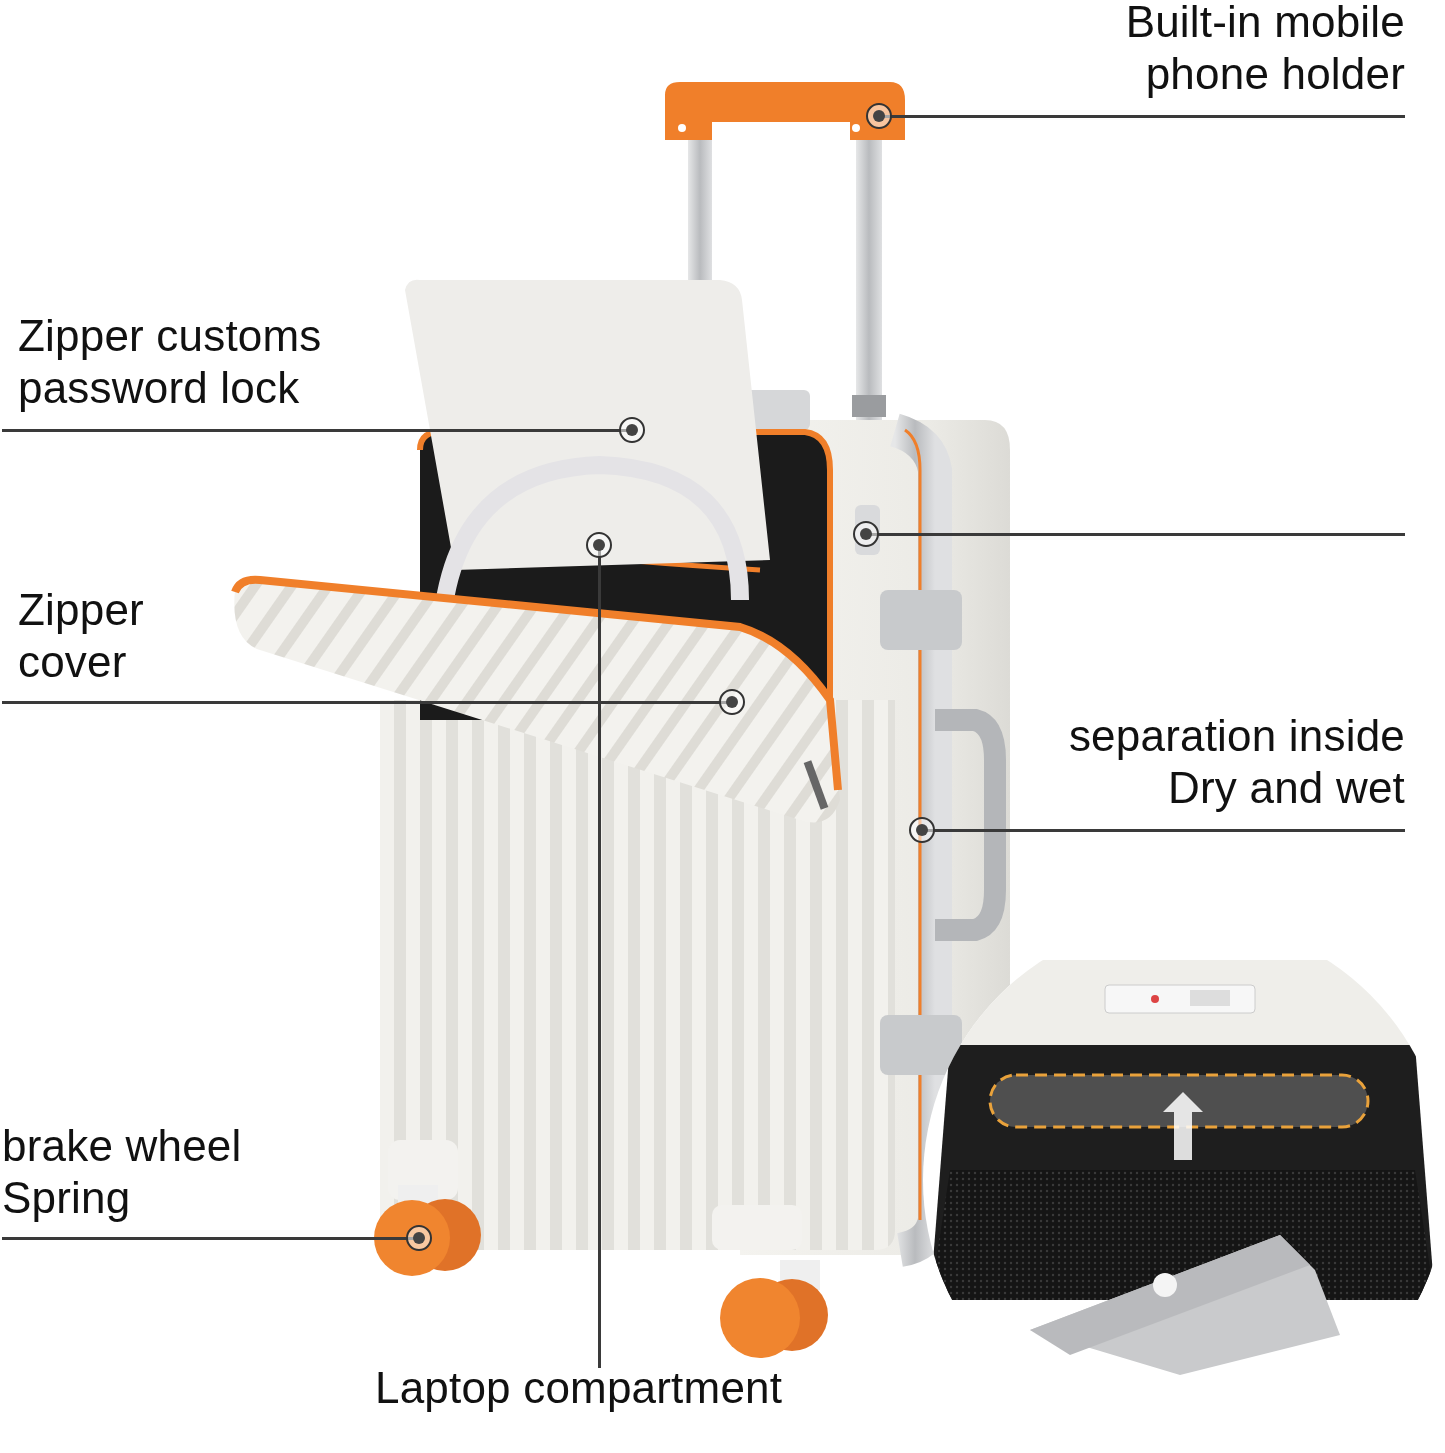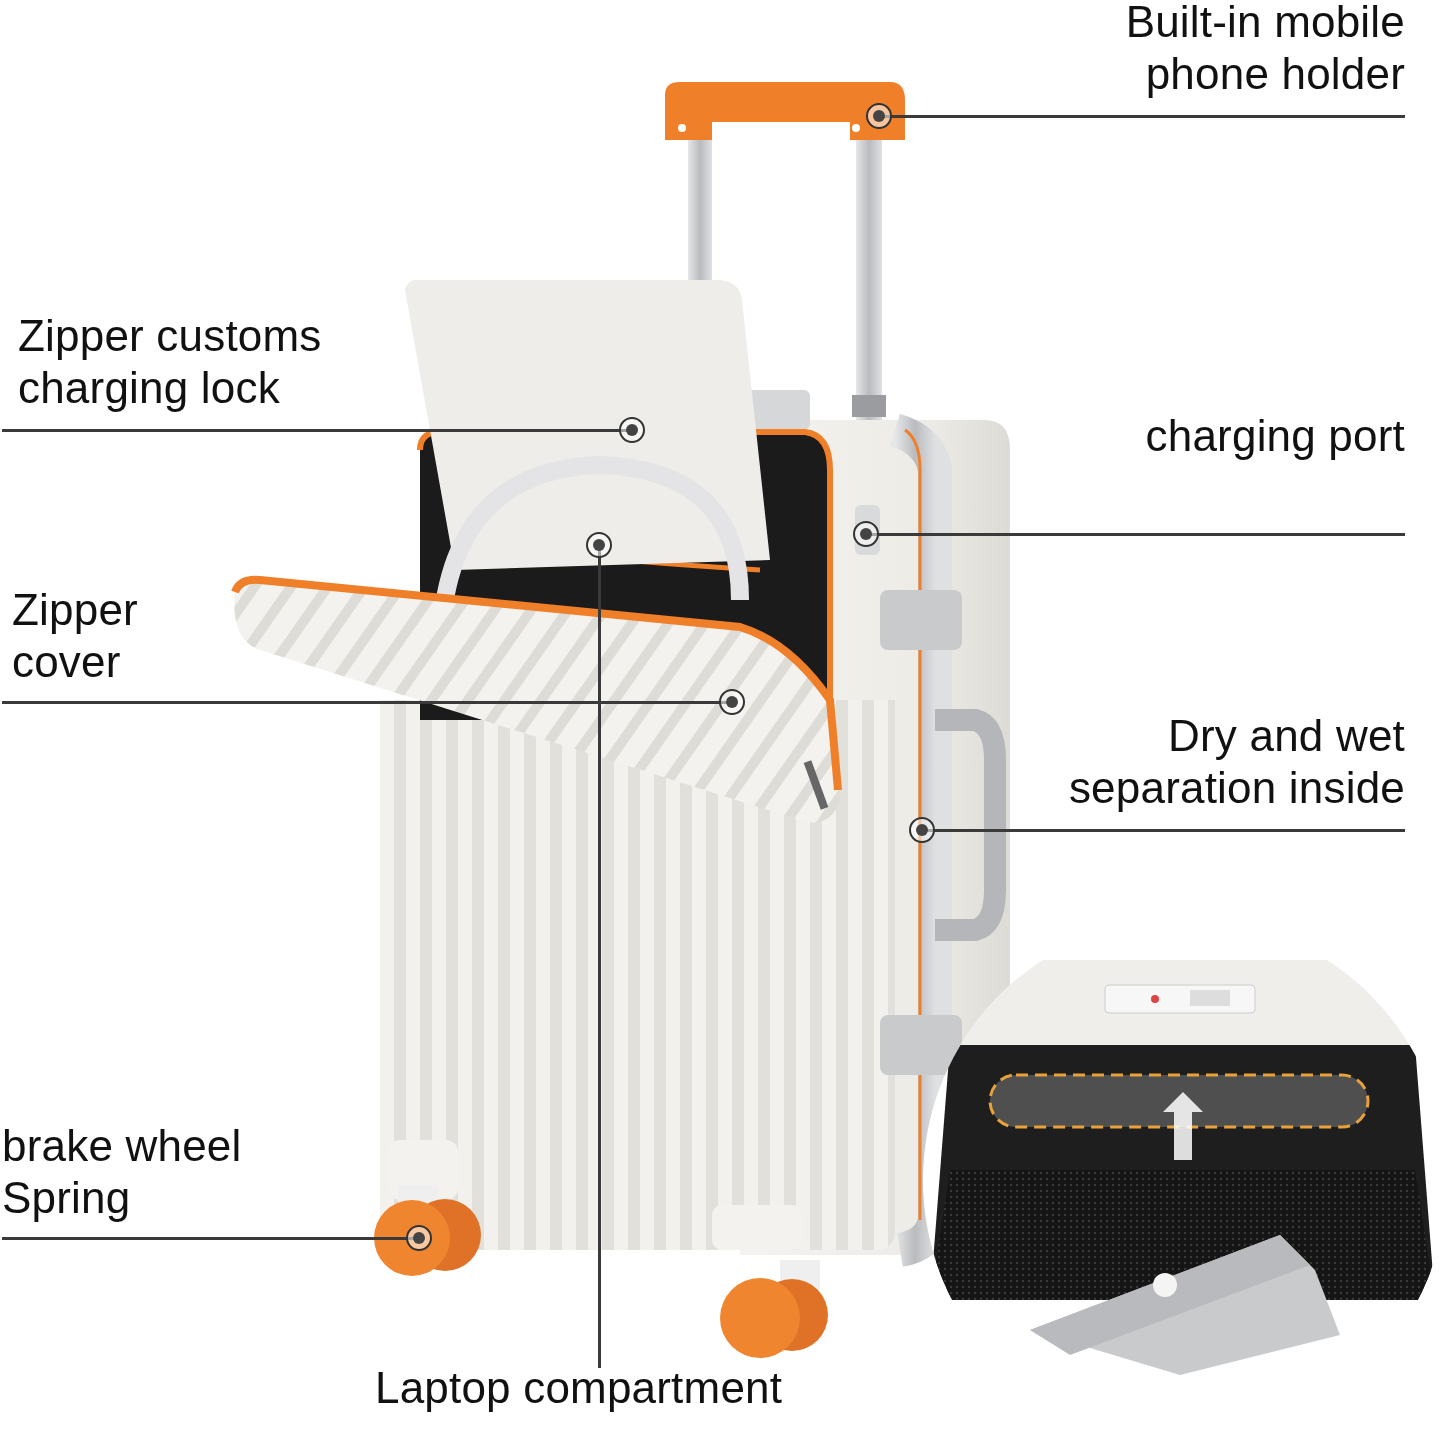--- a/index.html
+++ b/index.html
@@ -122,41 +122,40 @@
 
 <div class="label right" style="right:40px; top:-4px;">
   <div>Built-in mobile</div>
   <div>phone holder</div>
 </div>
 <div class="line" style="left:880px; width:525px; top:115px;"></div>
 <div class="dot" style="left:879px; top:116px;"></div>
 
 <div class="label" style="left:18px; top:310px;">
   <div>Zipper customs</div>
-  <div>charging lock</div>
+  <div>password lock</div>
 </div>
 <div class="line" style="left:2px; width:630px; top:429px;"></div>
 <div class="dot" style="left:632px; top:430px;"></div>
 
 <div class="label right" style="right:40px; top:410px;">
-  <div>charging port</div>
 </div>
 <div class="line" style="left:866px; width:539px; top:533px;"></div>
 <div class="dot" style="left:866px; top:534px;"></div>
 
-<div class="label" style="left:12px; top:584px;">
+<div class="label" style="left:18px; top:584px;">
   <div>Zipper</div>
   <div>cover</div>
 </div>
 <div class="line" style="left:2px; width:730px; top:701px;"></div>
 <div class="dot" style="left:732px; top:702px;"></div>
 
 <div class="label right" style="right:40px; top:710px;">
+  <div>separation inside</div>
   <div>Dry and wet</div>
-  <div>separation inside</div>
 </div>
 <div class="line" style="left:922px; width:483px; top:829px;"></div>
 <div class="dot" style="left:922px; top:830px;"></div>
 
 <div class="label" style="left:2px; top:1120px;">
   <div>brake wheel</div>
   <div>Spring</div>
 </div>
 <div class="line" style="left:2px; width:418px; top:1237px;"></div>
 <div class="dot" style="left:419px; top:1238px;"></div>

